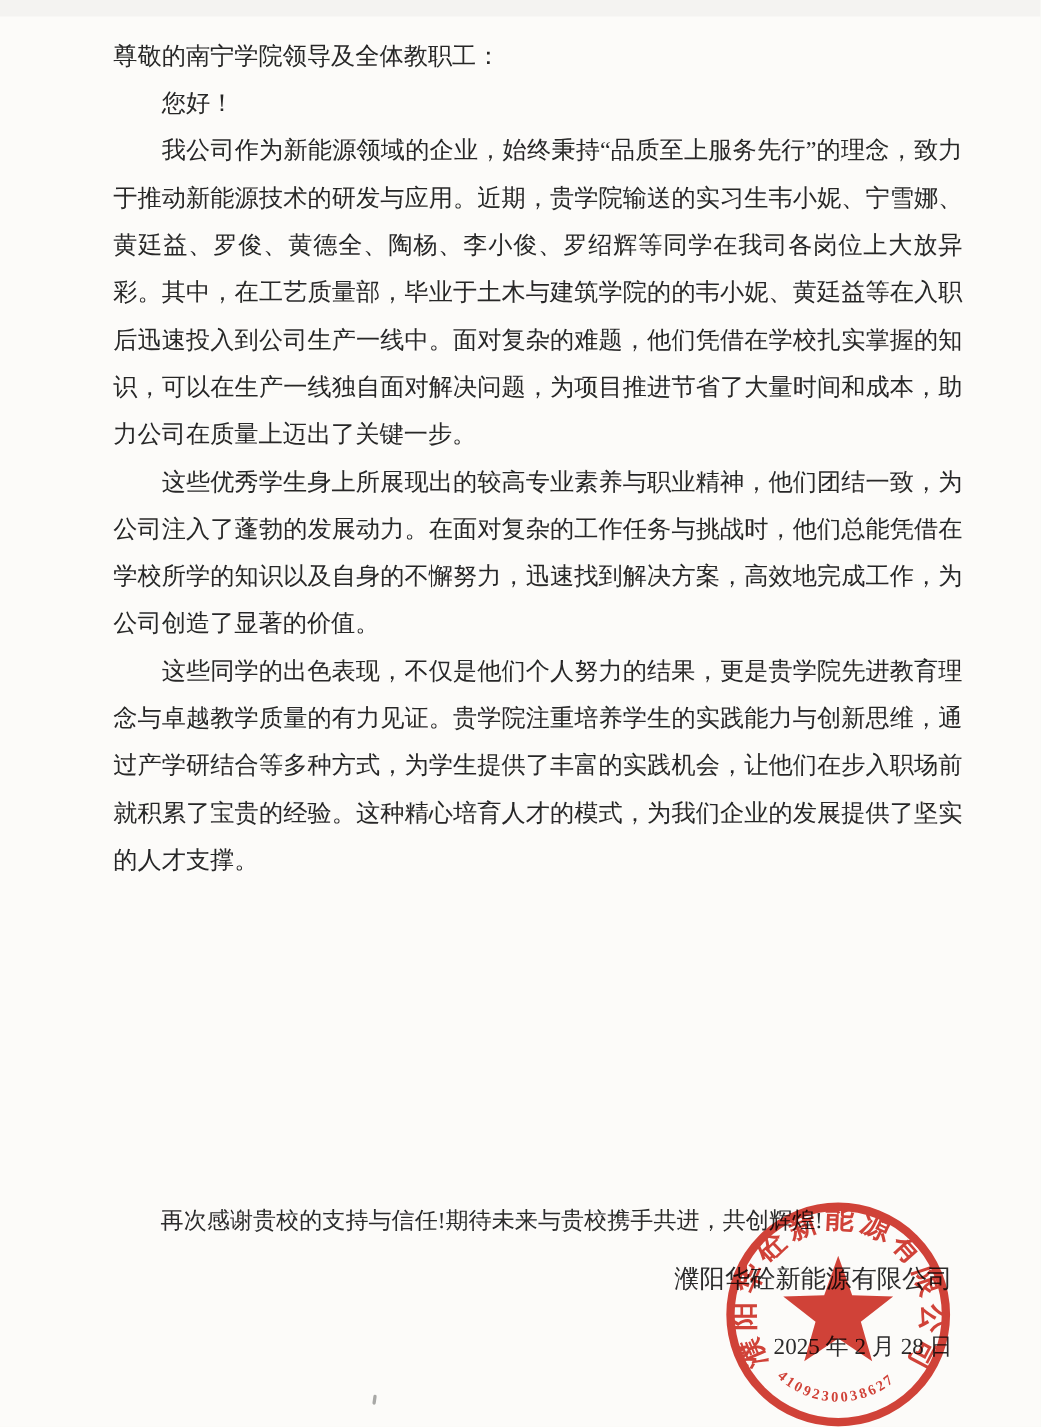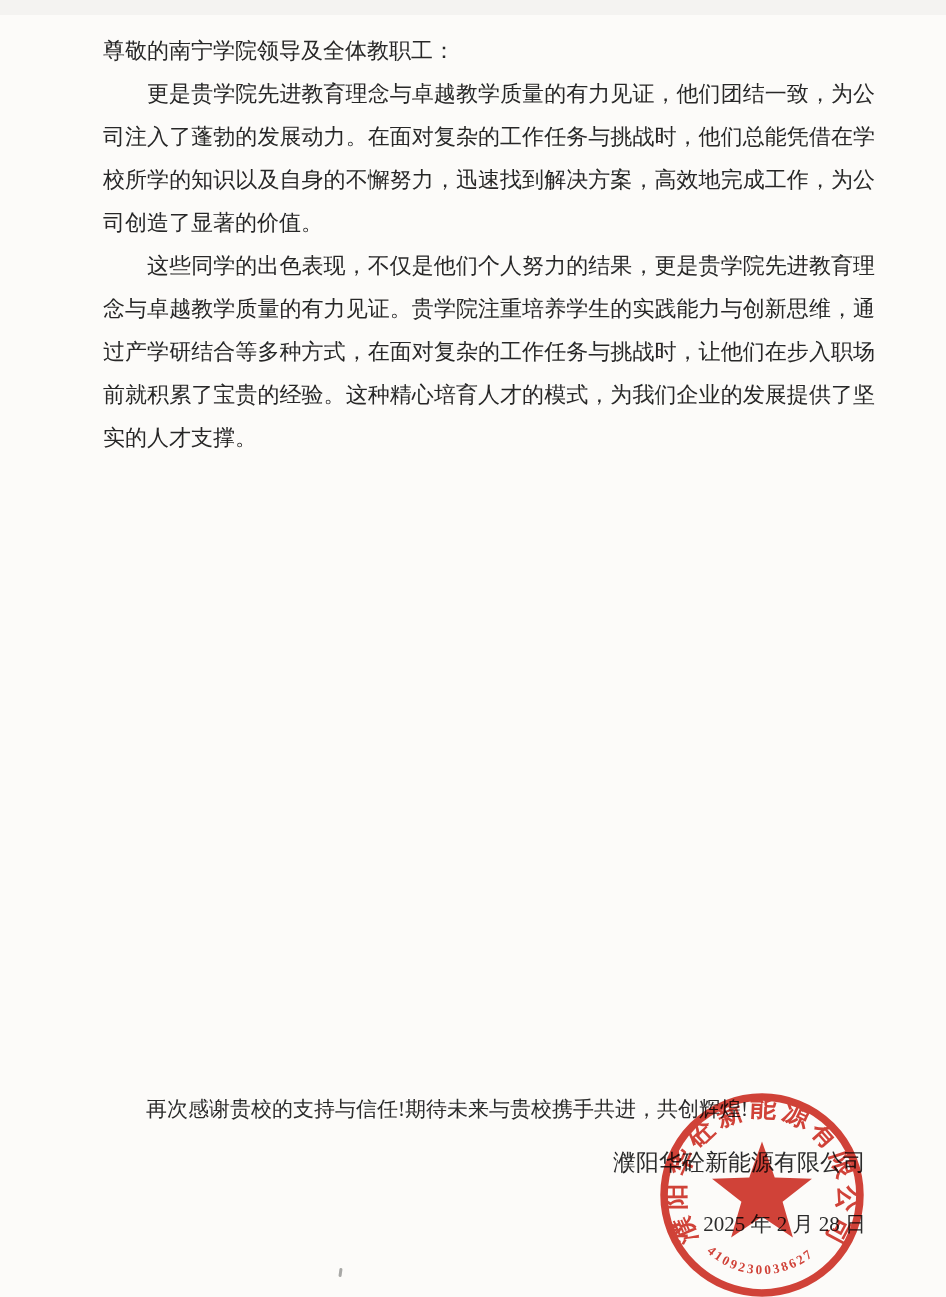--- a/index.html
+++ b/index.html
@@ -76,22 +76,24 @@
     background: #0d0d0d;
   }
 </style>
 </head>
 <body>
 
 <div class="scan-page">
 
   <div class="letter-body">
     <p class="salutation">尊敬的南宁学院领导及全体教职工：</p>
-    <p>更是贵学院先进教育理念与卓越教学质量的有力见证，他们团结一致，为公司注入了蓬勃的发展动力。在面对复杂的工作任务与挑战时，他们总能凭借在学校所学的知识以及自身的不懈努力，迅速找到解决方案，高效地完成工作，为公司创造了显著的价值。</p>
-    <p>这些同学的出色表现，不仅是他们个人努力的结果，更是贵学院先进教育理念与卓越教学质量的有力见证。贵学院注重培养学生的实践能力与创新思维，通过产学研结合等多种方式，在面对复杂的工作任务与挑战时，让他们在步入职场前就积累了宝贵的经验。这种精心培育人才的模式，为我们企业的发展提供了坚实的人才支撑。</p>
+    <p>您好！</p>
+    <p>我公司作为新能源领域的企业，始终秉持“品质至上服务先行”的理念，致力于推动新能源技术的研发与应用。近期，贵学院输送的实习生韦小妮、宁雪娜、黄廷益、罗俊、黄德全、陶杨、李小俊、罗绍辉等同学在我司各岗位上大放异彩。其中，在工艺质量部，毕业于土木与建筑学院的的韦小妮、黄廷益等在入职后迅速投入到公司生产一线中。面对复杂的难题，他们凭借在学校扎实掌握的知识，可以在生产一线独自面对解决问题，为项目推进节省了大量时间和成本，助力公司在质量上迈出了关键一步。</p>
+    <p>这些优秀学生身上所展现出的较高专业素养与职业精神，他们团结一致，为公司注入了蓬勃的发展动力。在面对复杂的工作任务与挑战时，他们总能凭借在学校所学的知识以及自身的不懈努力，迅速找到解决方案，高效地完成工作，为公司创造了显著的价值。</p>
+    <p>这些同学的出色表现，不仅是他们个人努力的结果，更是贵学院先进教育理念与卓越教学质量的有力见证。贵学院注重培养学生的实践能力与创新思维，通过产学研结合等多种方式，为学生提供了丰富的实践机会，让他们在步入职场前就积累了宝贵的经验。这种精心培育人才的模式，为我们企业的发展提供了坚实的人才支撑。</p>
   </div>
 
   <div class="closing-line">再次感谢贵校的支持与信任!期待未来与贵校携手共进，共创辉煌!</div>
 
   <div class="company-signature">濮阳华砼新能源有限公司</div>
 
   <div class="date-line">2025 年 2 月 28 日</div>
 
   <div class="seal">
     <svg viewBox="0 0 210 212" xmlns="http://www.w3.org/2000/svg">

